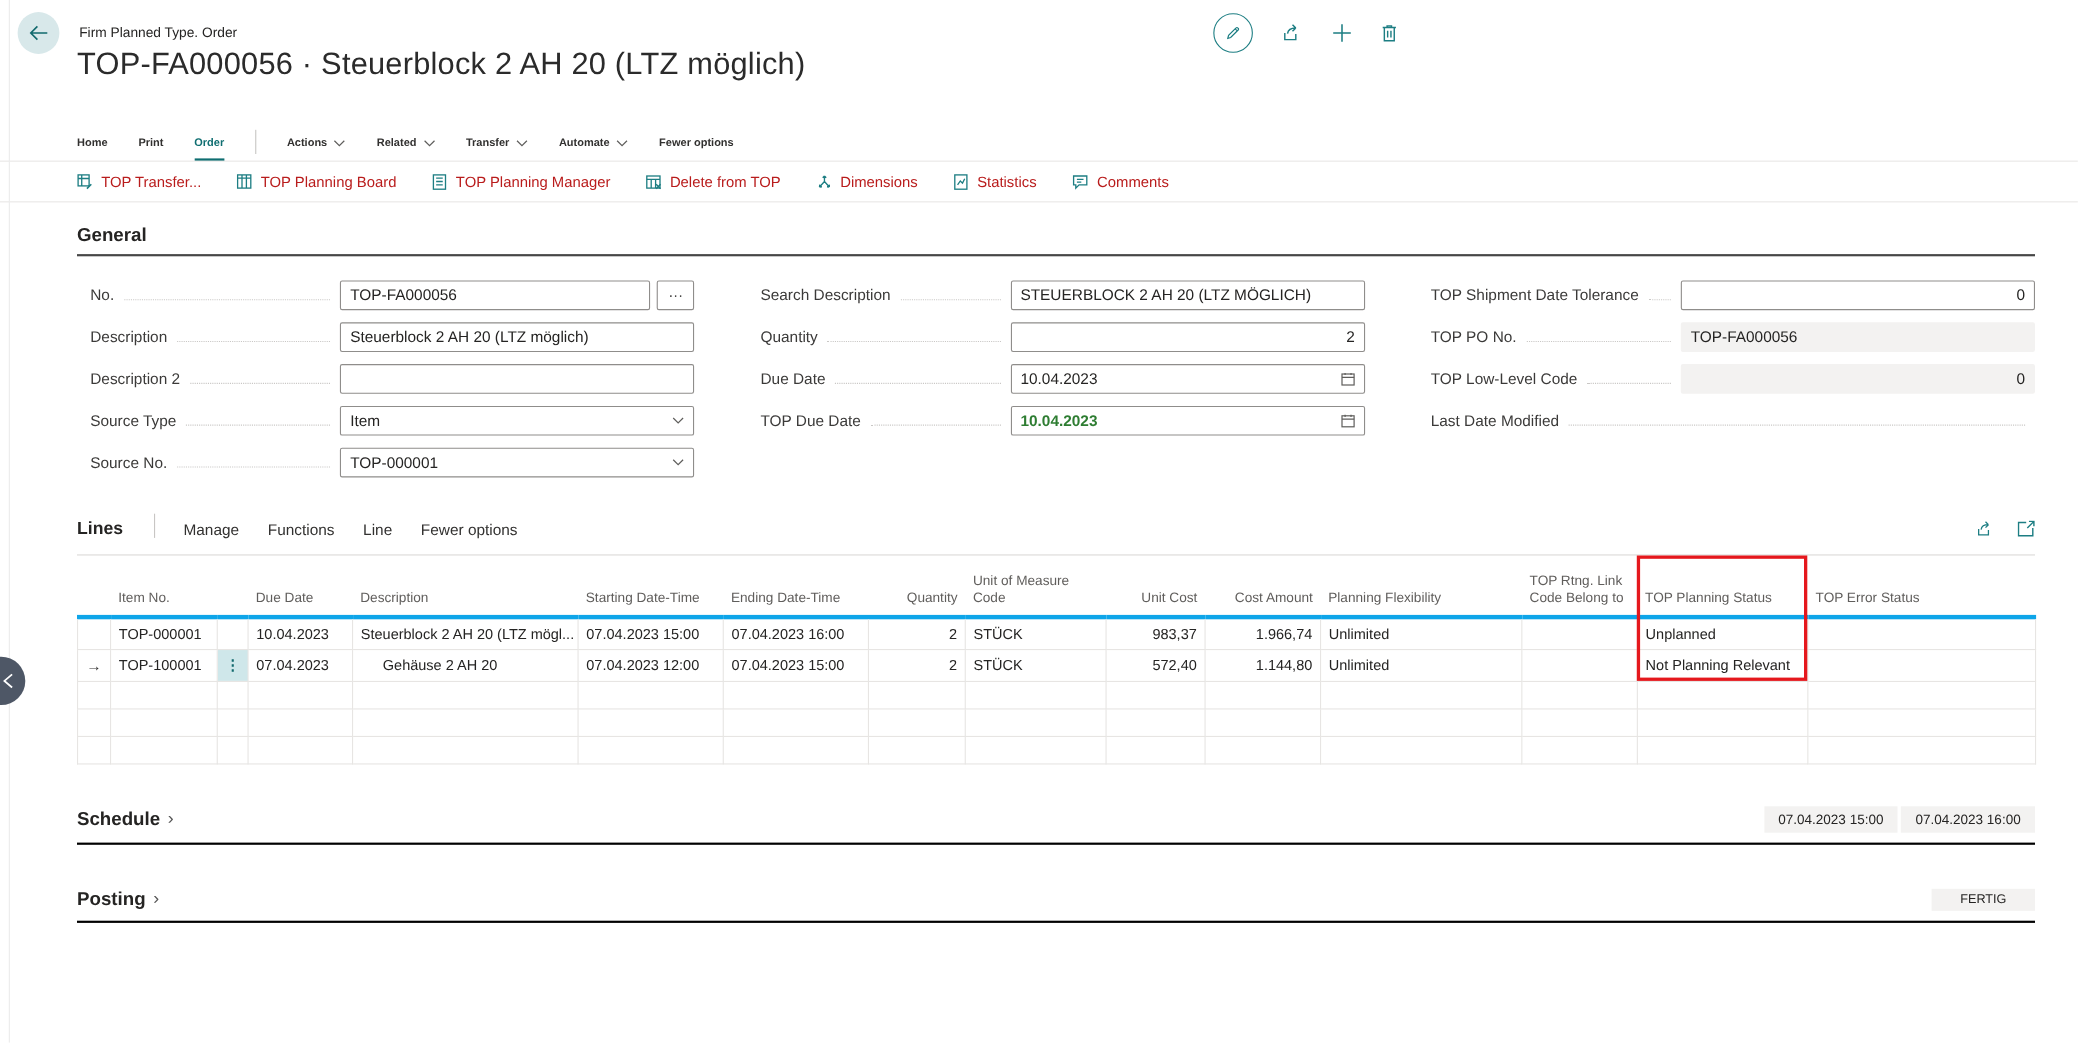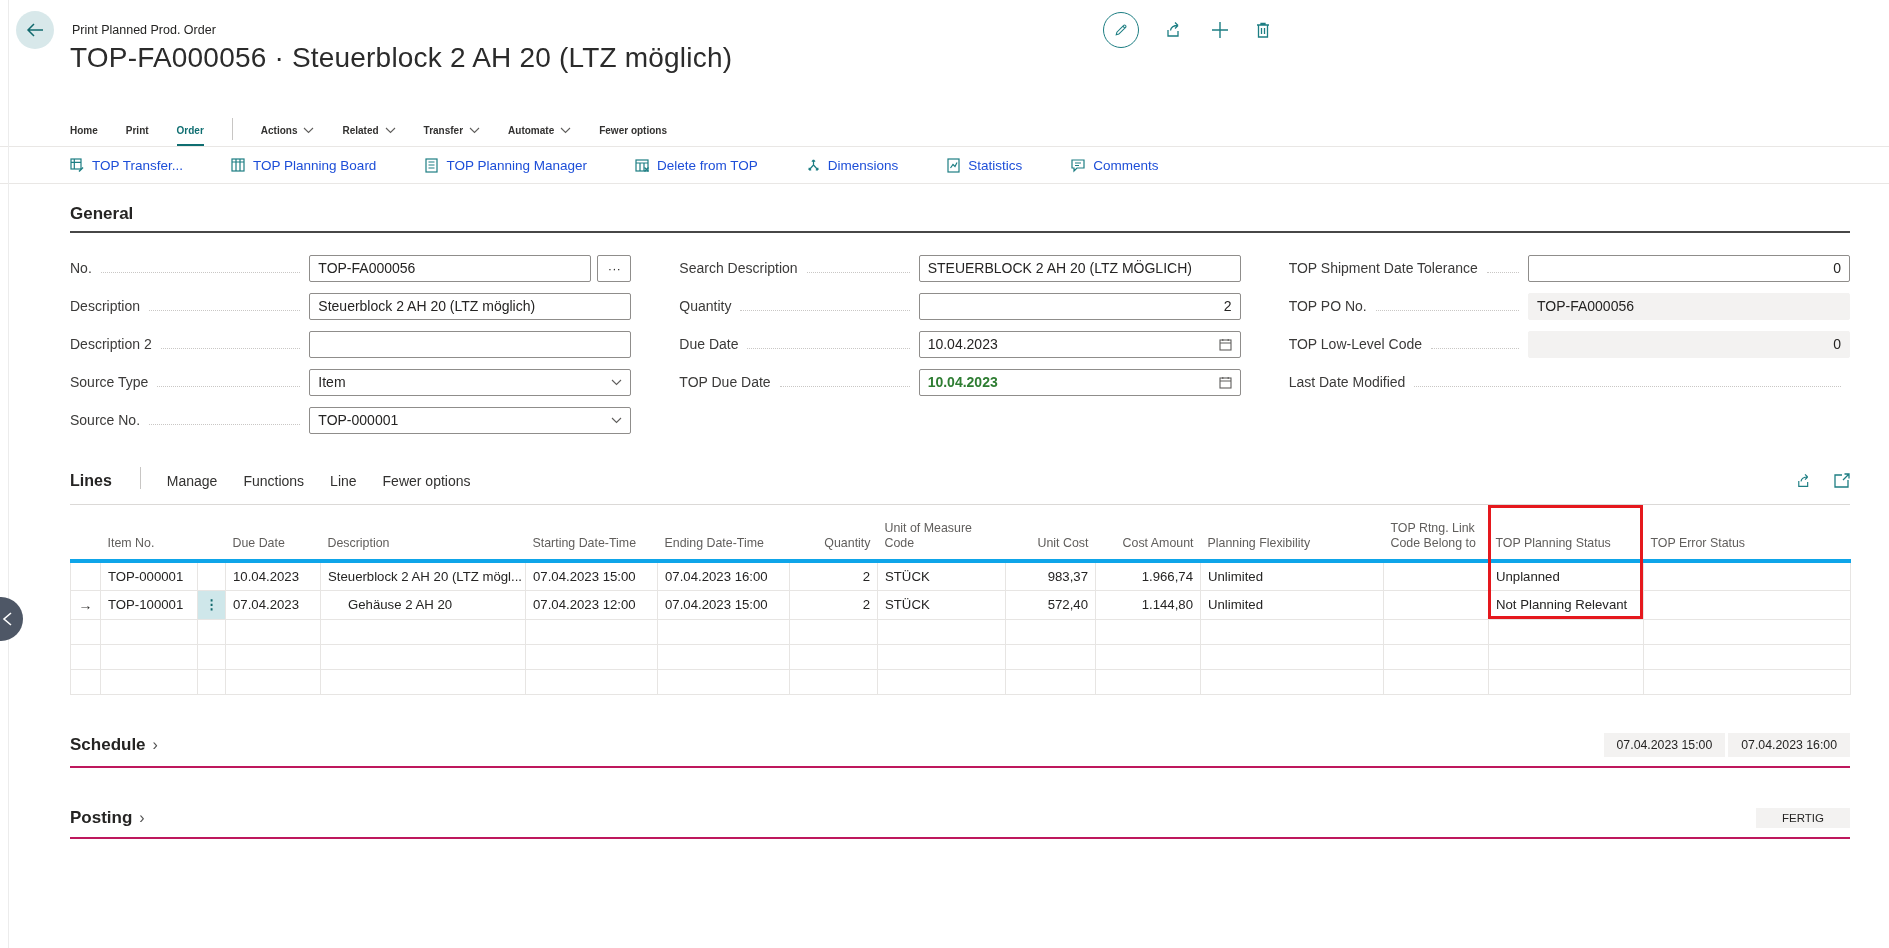--- a/index.html
+++ b/index.html
@@ -26,32 +26,32 @@
            color:#2b2b2b; white-space:nowrap; letter-spacing:0.2px; }
 
   
   .menubar { margin:118px 40px 0 70px; display:flex; align-items:flex-end; gap:28px; font-size:10px; color:#323130;font-weight:bold; }
   .menu-item { display:flex; align-items:center; gap:6px; padding-bottom:8px; cursor:pointer; border-bottom:2px solid transparent; }
   .menu-item.selected { color:#0f6e71; border-bottom-color:#0f6e71; }
   .menu-sep { width:1px; height:22px; background:#c8c6c4; margin-bottom:6px; }
   .chev-svg { color:#5f5e5c; }
   .hr-light { height:1px; background:#e9e7e5; width:1889px; }
 
-  .actionbar { margin:11px 40px 10px 70px; display:flex; align-items:center; gap:48px; font-size:13.5px; color:#1d4ed8; }
+  .actionbar { margin:11px 40px 10px 70px; display:flex; align-items:center; gap:32px; font-size:13.5px; color:#b91c1c; }
   .action { display:flex; align-items:center; gap:7px; background:none; border:none; padding:0; cursor:pointer;
             font:inherit; color:inherit; }
   .action svg { color:#1d7e83; }
 
   
   .general { margin:20px 39px 0 70px; }
   .sec-heading { font-size:17px; font-weight:700; margin:0 0 7px 0; color:#252423; }
   .general-rule { height:2px; background:#474747; margin-bottom:16px; }
   .fields { display:flex; gap:48px; }
   .fcol { width:567px; }
-  .field { display:flex; align-items:center; height:38px; }
+  .field { display:flex; align-items:center; height:38px;margin-left:12px; }
   .field label { white-space:nowrap; color:#3b3a39; cursor:default; }
   .dots { flex:1; border-bottom:1.5px dotted #c9c7c5; margin:8px 9px 0 9px; min-width:8px; }
   .input { width:322px; height:27px; border:1px solid #8f8d8b; border-radius:2px; background:#fff;
            display:flex; align-items:center; padding:0 8px; gap:6px; flex:none; cursor:text; }
   .input .val { flex:1; white-space:nowrap; overflow:hidden; font-size:14px; }
   .input.num .val { text-align:right; }
   .input.ro { background:#f3f2f1; border-color:#f3f2f1; cursor:default; }
   .input.with-assist { width:282px; }
   .val.green { color:#2e7d32; font-weight:700; }
   .assist { width:34px; height:27px; margin-left:6px; border:1px solid #8f8d8b; border-radius:2px; background:#fff;
@@ -78,21 +78,21 @@
   tbody tr.empty { height:25px; }
   td.num { text-align:right; }
   td.ind { text-align:center; padding:0; color:#323130; font-size:14px; }
   td.cell-menu { text-align:center; padding:0; }
   td.cell-menu.sel { background:#cfe7ea; color:#11696d; font-weight:700; cursor:pointer; }
   td.indent { padding-left:27px; }
   .red-box { position:absolute; left:1418px; top:0; width:155px; height:114px;
              border:3px solid #e5181d; pointer-events:none; z-index:5; }
 
   
-  .sec-row { margin:0 39px 0 70px; display:flex; align-items:center; padding-bottom:9px; border-bottom:2px solid #be185d; }
+  .sec-row { margin:0 39px 0 70px; display:flex; align-items:center; padding-bottom:9px; border-bottom:2px solid #000000; }
   .sec-row.schedule { margin-top:38px; }
   .sec-row.posting { margin-top:40px; }
   .sec-row-title { font-size:17px; font-weight:600; display:flex; align-items:center; gap:7px; cursor:pointer; }
   .sec-chev { font-size:16px; font-weight:400; color:#555; }
   .row-right { margin-left:auto; display:flex; gap:3px; }
   .gray-box { background:#f3f2f1; font-size:12.3px; padding:5px 13px; color:#252423; white-space:nowrap; }
   .gray-box.small { font-size:11.5px; padding:4px 26px; }
 
   
   .nav-flyout { position:absolute; left:-21px; top:597px; width:44px; height:44px; border-radius:50%;
@@ -109,21 +109,21 @@
       <path d="M9 1 L2 7 L9 13" fill="none" stroke="#fff" stroke-width="1.6"></path>
     </svg>
 </button>
 
 <header class="topbar">
   <button class="back-circle">
     <svg width="18" height="14" viewBox="0 0 18 14">
         <path d="M8 1 L2 7 L8 13 M2 7 H17" fill="none" stroke="currentColor" stroke-width="1.5"></path>
       </svg>
   </button>
-  <span class="caption">Print Planned Prod. Order</span>
+  <span class="caption">Firm Planned Type. Order</span>
 </header>
 
 <div class="center-actions">
   <button class="icon-btn">
     <span class="pencil-circle">
       <svg width="16" height="16" viewBox="0 0 16 16">
           <path d="M3.2 12.8 L3.9 10.2 L10.7 3.4 a1.1 1.1 0 0 1 1.6 0 l0.3 0.3 a1.1 1.1 0 0 1 0 1.6 L5.8 12.1 Z M9.9 4.2 l1.9 1.9" fill="none" stroke="currentColor" stroke-width="1.1"></path>
         </svg>
     </span>
   </button>

